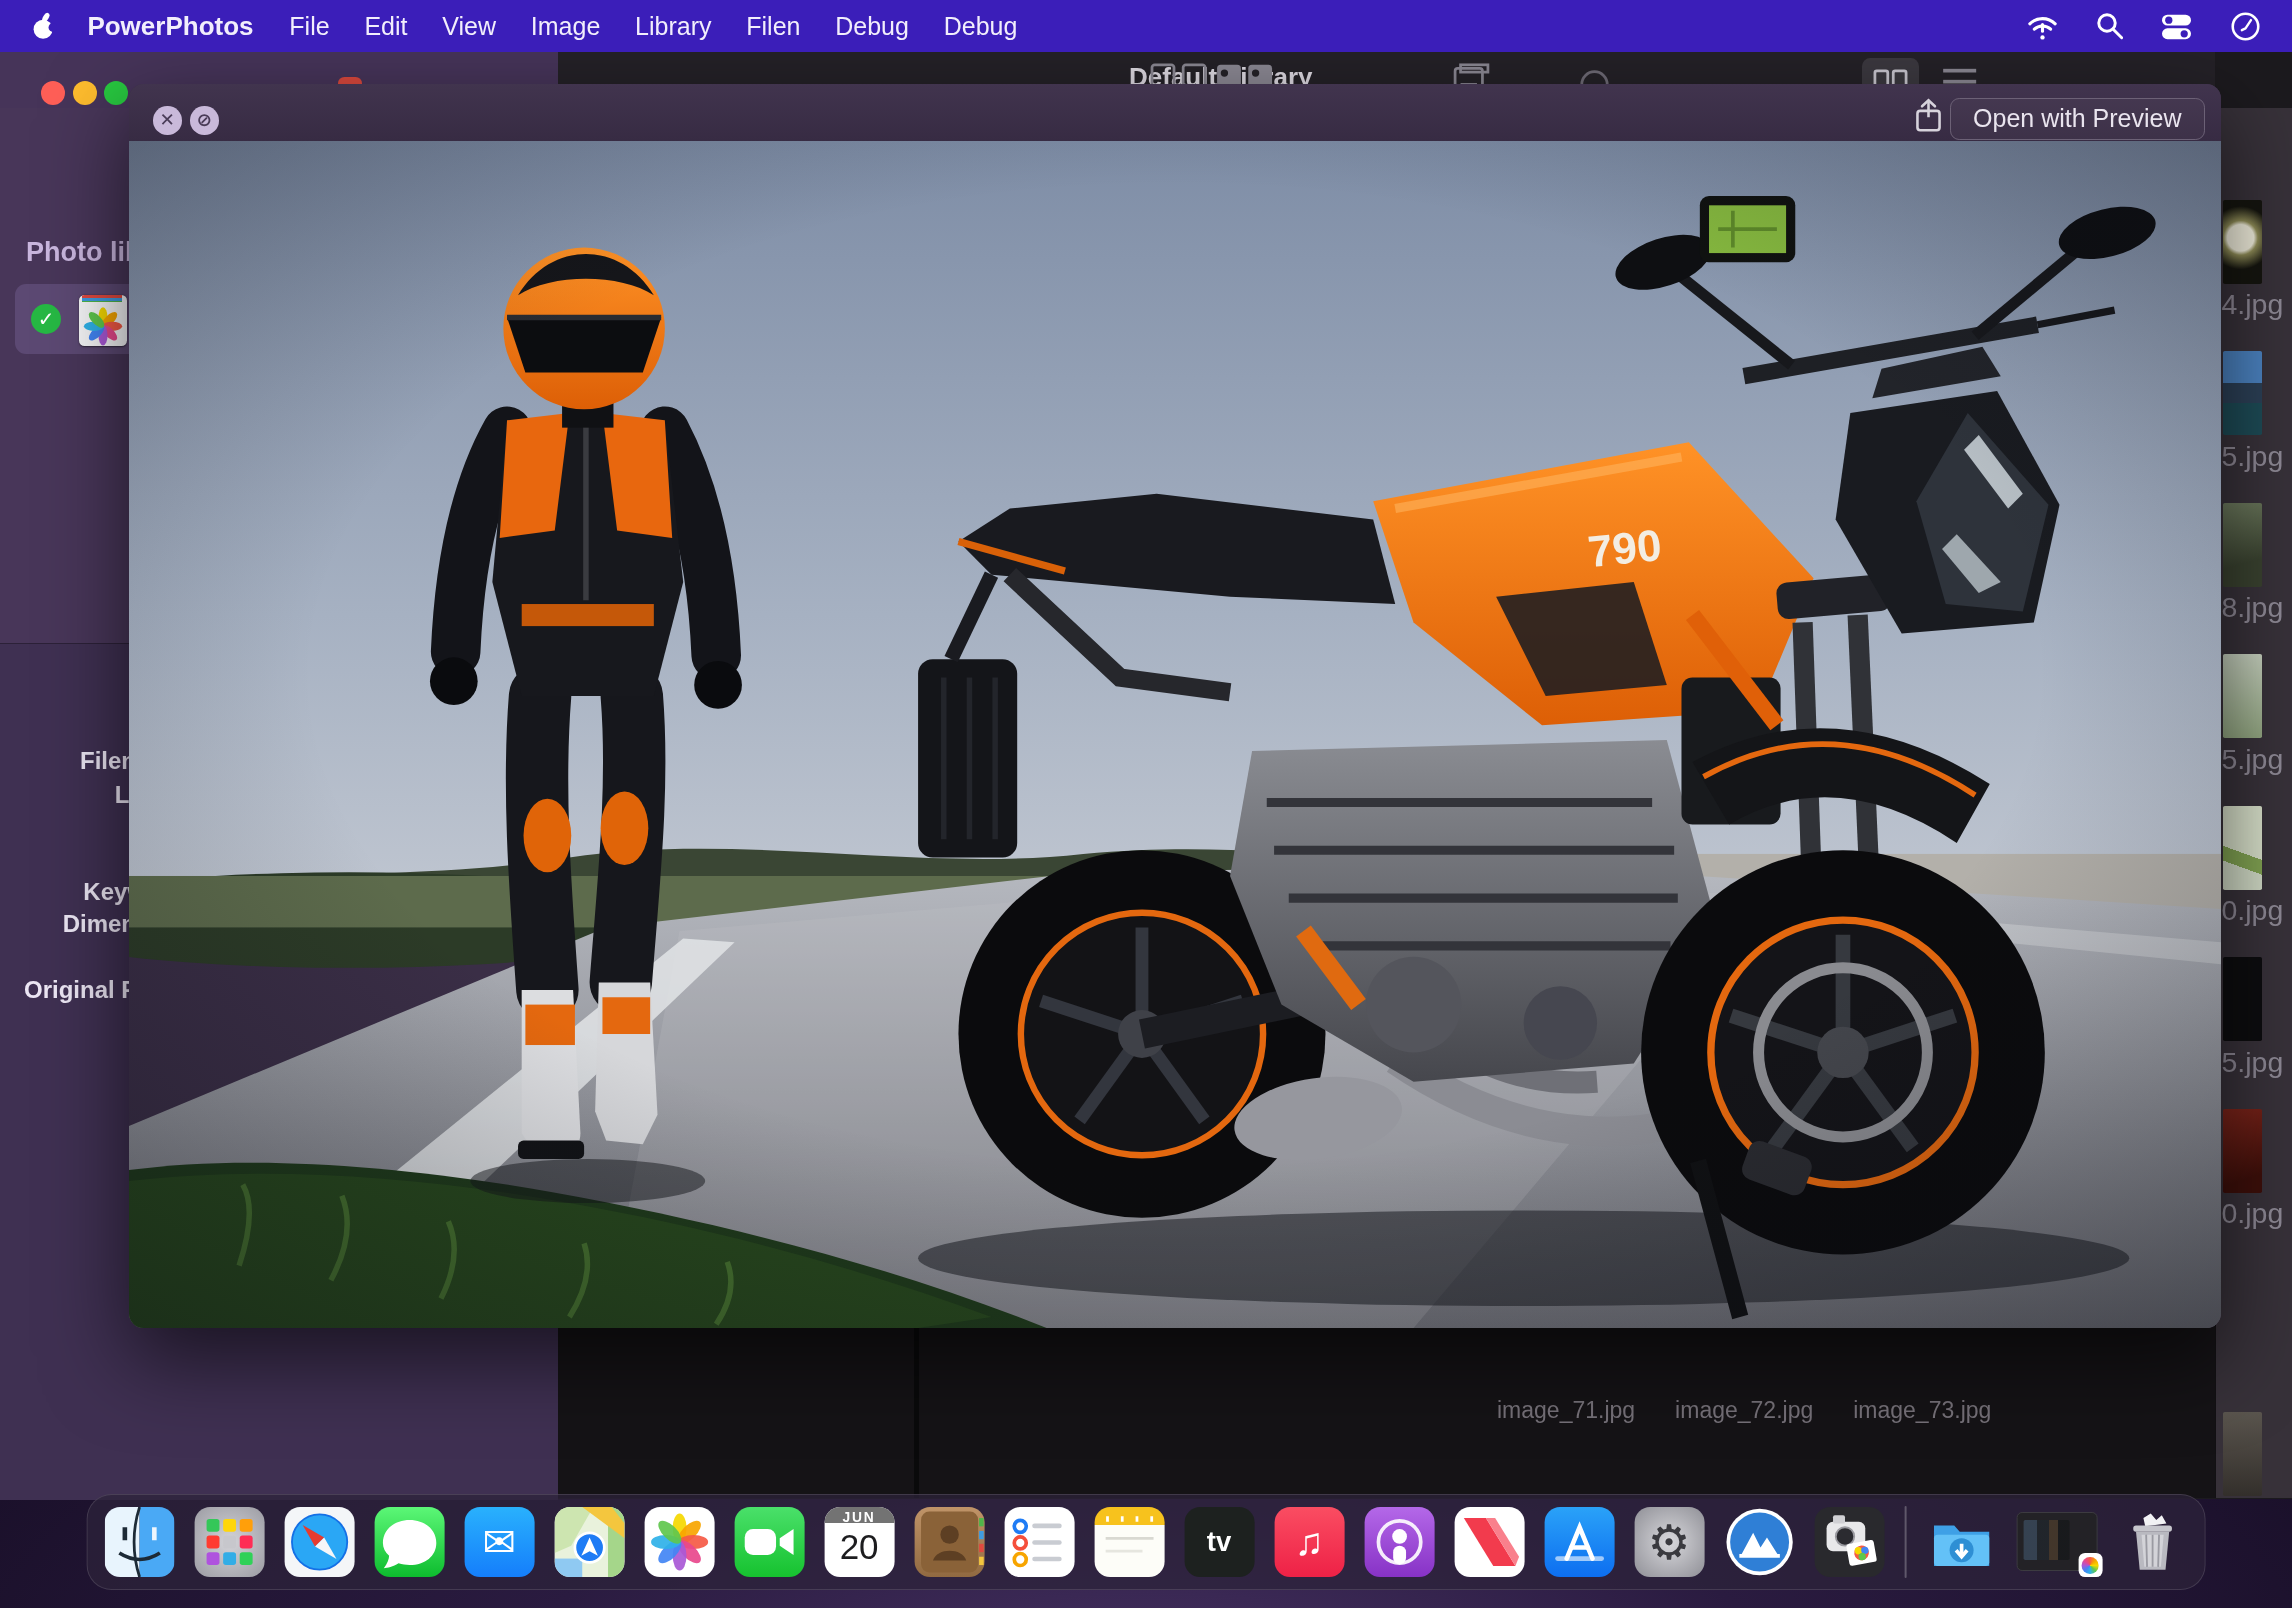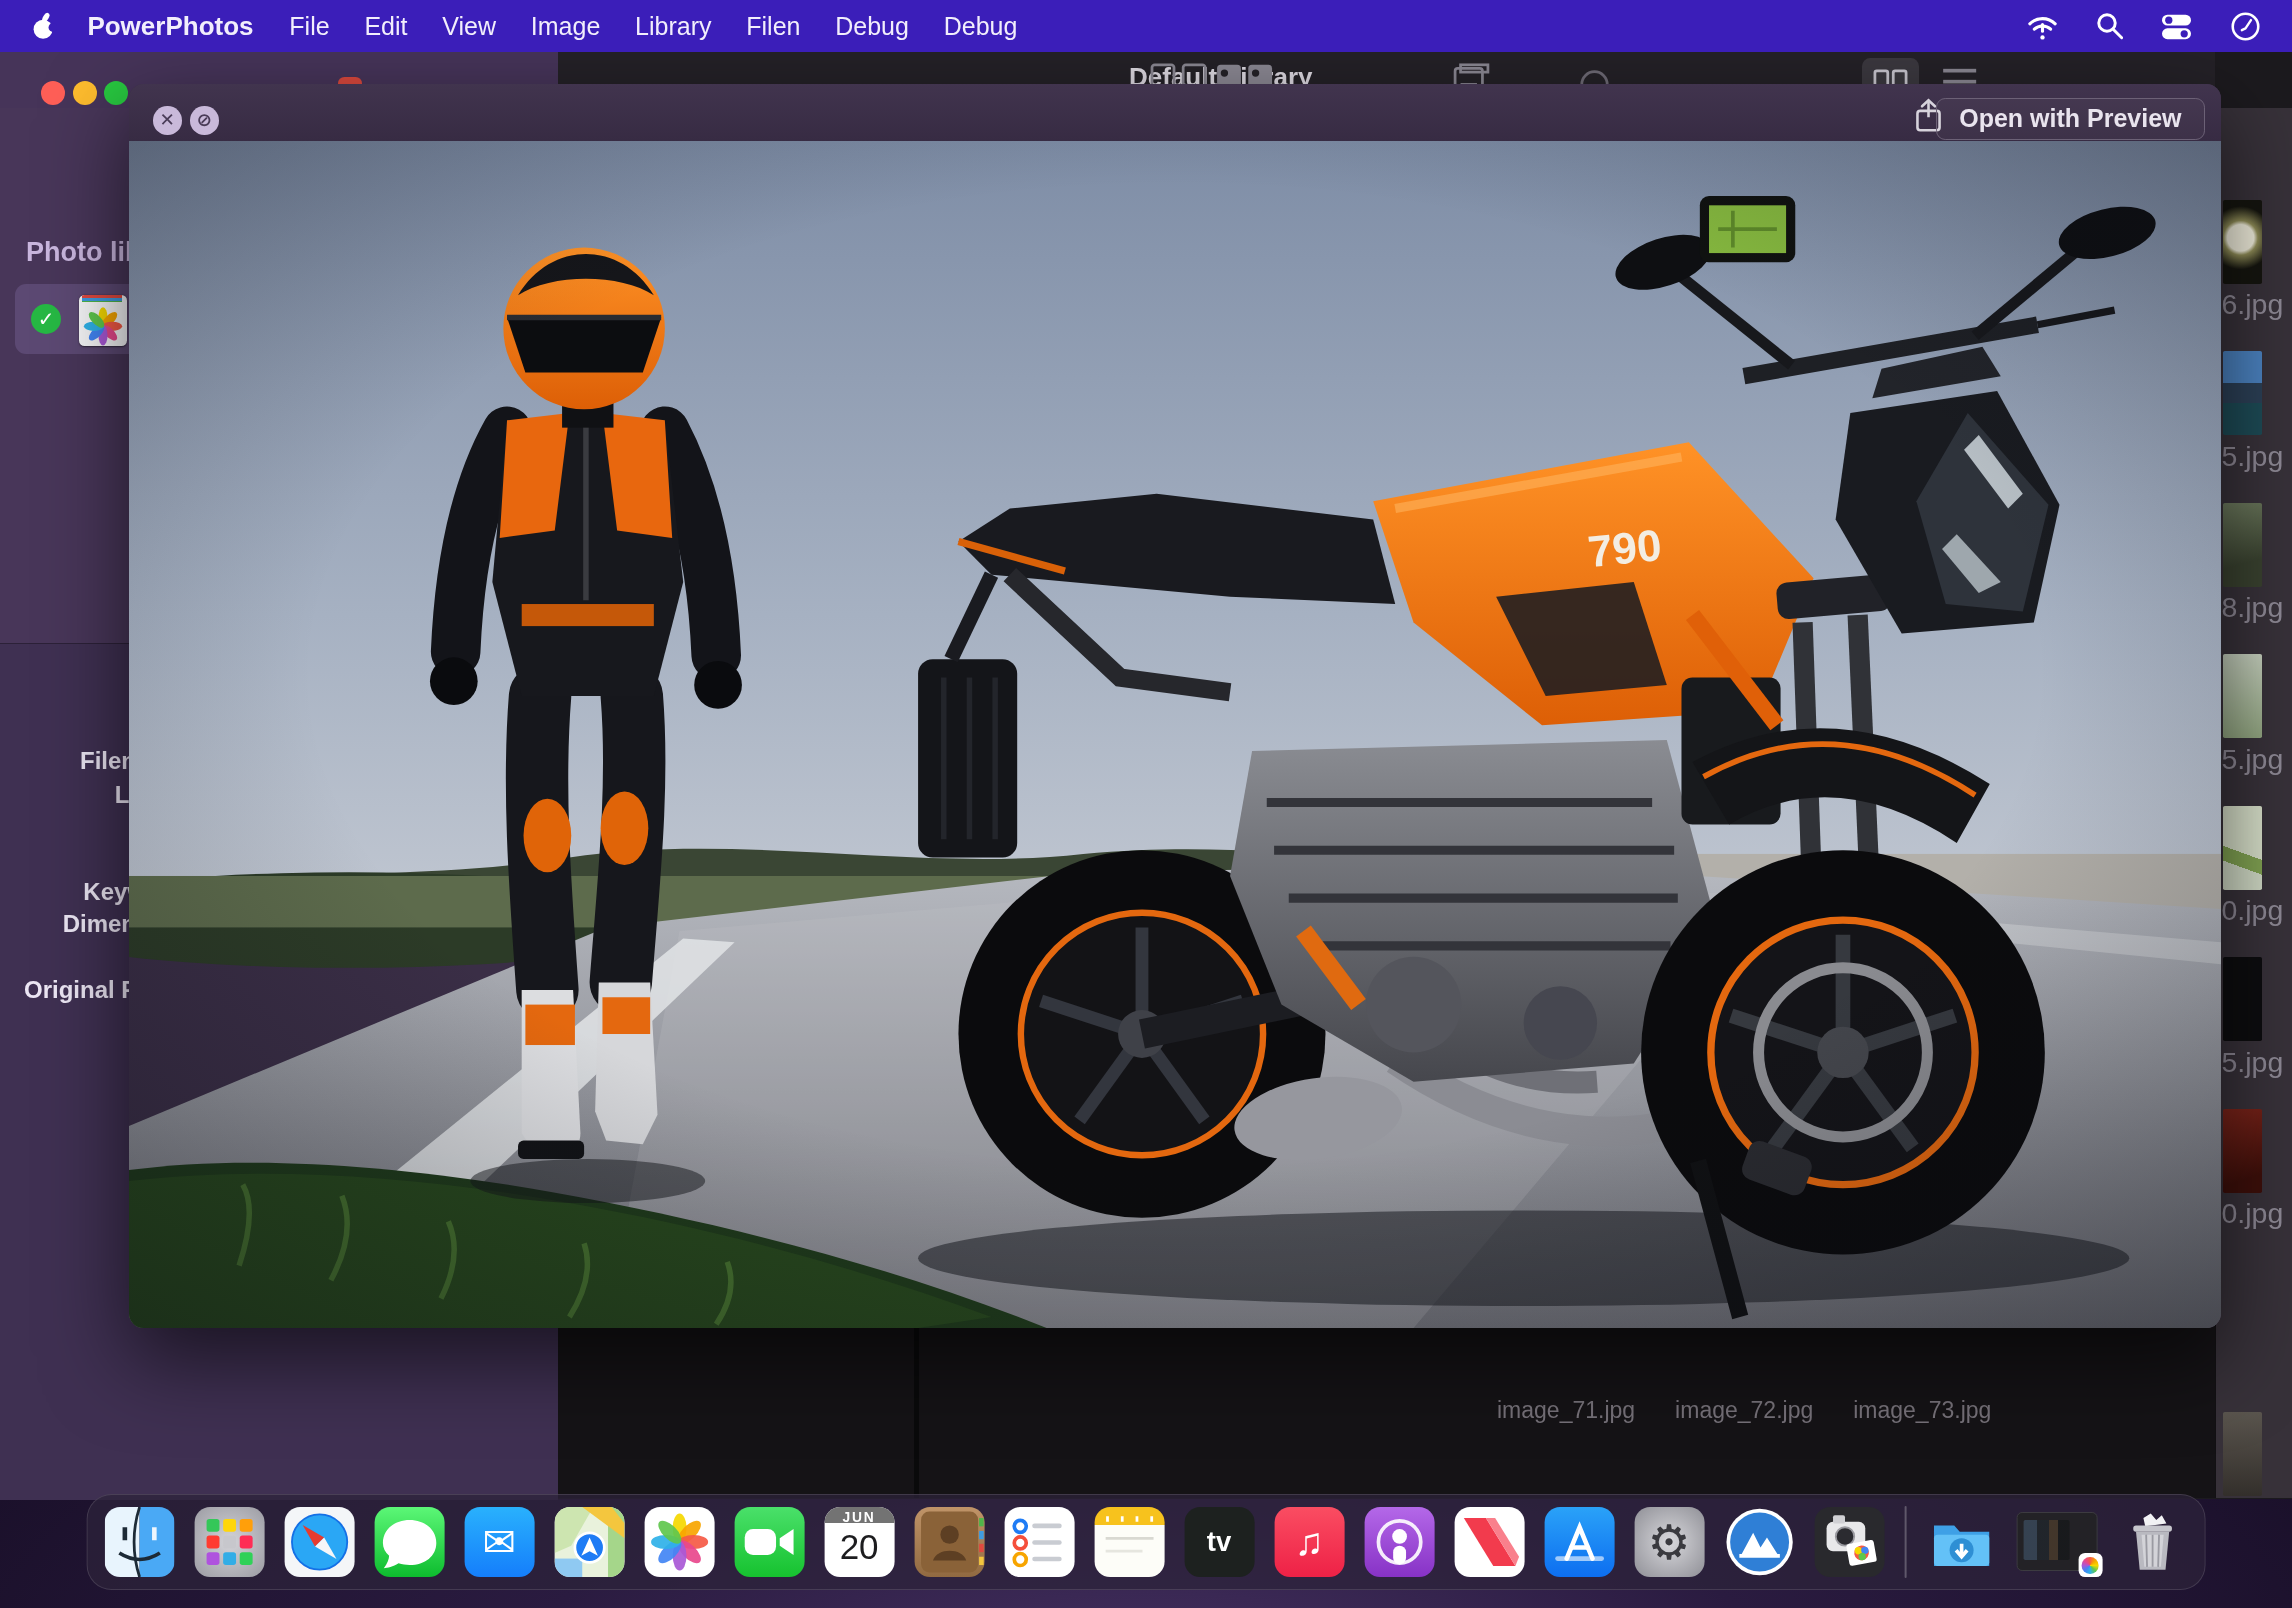--- a/index.html
+++ b/index.html
@@ -51,21 +51,21 @@
   .t7{background:linear-gradient(160deg,#7c241a,#3c0f0a 80%);}
   .t8{background:linear-gradient(180deg,#5a554e,#332f2b);}
   
   #ql{position:absolute;left:129px;top:84px;width:2092px;height:1244px;border-radius:14.7px;
     background:#3a2e46;box-shadow:0 31px 83px rgba(0,0,0,.6);z-index:30;overflow:hidden;}
   #ql-titlebar{position:absolute;left:0;top:0;width:100%;height:57px;
     background:linear-gradient(180deg,#41344e,#372b43);border-bottom:0.9px solid #241b2e;}
   .ql-btn{position:absolute;top:22px;width:28.5px;height:28.5px;border-radius:50%;background:#c9b9da;
     color:#4a3c58;font-size:18.4px;font-weight:bold;text-align:center;line-height:28.5px;}
   #ql-open{position:absolute;right:16.5px;top:13.8px;height:40px;padding:0 22px;border:1.8px solid #6c6176;
-    border-radius:9.2px;color:#e9e4ee;font-size:25px;line-height:39px;background:rgba(255,255,255,.03);font-weight:bold;}
+    border-radius:9.2px;color:#e9e4ee;font-size:25px;line-height:39px;background:rgba(255,255,255,.03);}
   #ql-share{position:absolute;right:275px;top:13px;}
   #ql-photo{position:absolute;left:0;top:57px;width:2092px;height:1187px;}
   
   #dock{position:absolute;left:50%;bottom:18.4px;transform:translateX(-50%);height:94px;
     display:flex;align-items:center;gap:20px;padding:0 16.5px;background:rgba(44,35,58,.74);
     border:0.9px solid rgba(255,255,255,.12);border-radius:25px;z-index:40;}
   .di{width:70px;height:70px;border-radius:15.6px;position:relative;flex:0 0 auto;overflow:hidden;}
   .di.nobg{overflow:visible;}
   .di.running::after{content:"";position:absolute;bottom:-12px;left:50%;transform:translateX(-50%);
     width:7.3px;height:7.3px;border-radius:50%;background:#b9aec7;}
@@ -192,21 +192,21 @@
     <div class="fname-row">
       <span>image_71.jpg</span>
       <span>image_72.jpg</span>
       <span>image_73.jpg</span>
     </div>
   </div>
   <div id="grid-divider"></div>
 
   <div id="strip">
     <div class="thumb t1" style="top:92px;"></div>
-    <div class="tlabel" style="top:180px;">6.jpg</div>
+    <div class="tlabel" style="top:180px;">4.jpg</div>
     <div class="thumb t2" style="top:243px;"></div>
     <div class="tlabel" style="top:332px;">5.jpg</div>
     <div class="thumb t3" style="top:395px;"></div>
     <div class="tlabel" style="top:483px;">8.jpg</div>
     <div class="thumb t4" style="top:546px;"></div>
     <div class="tlabel" style="top:635px;">5.jpg</div>
     <div class="thumb t5" style="top:698px;"></div>
     <div class="tlabel" style="top:786px;">0.jpg</div>
     <div class="thumb t6" style="top:849px;"></div>
     <div class="tlabel" style="top:938px;">5.jpg</div>

